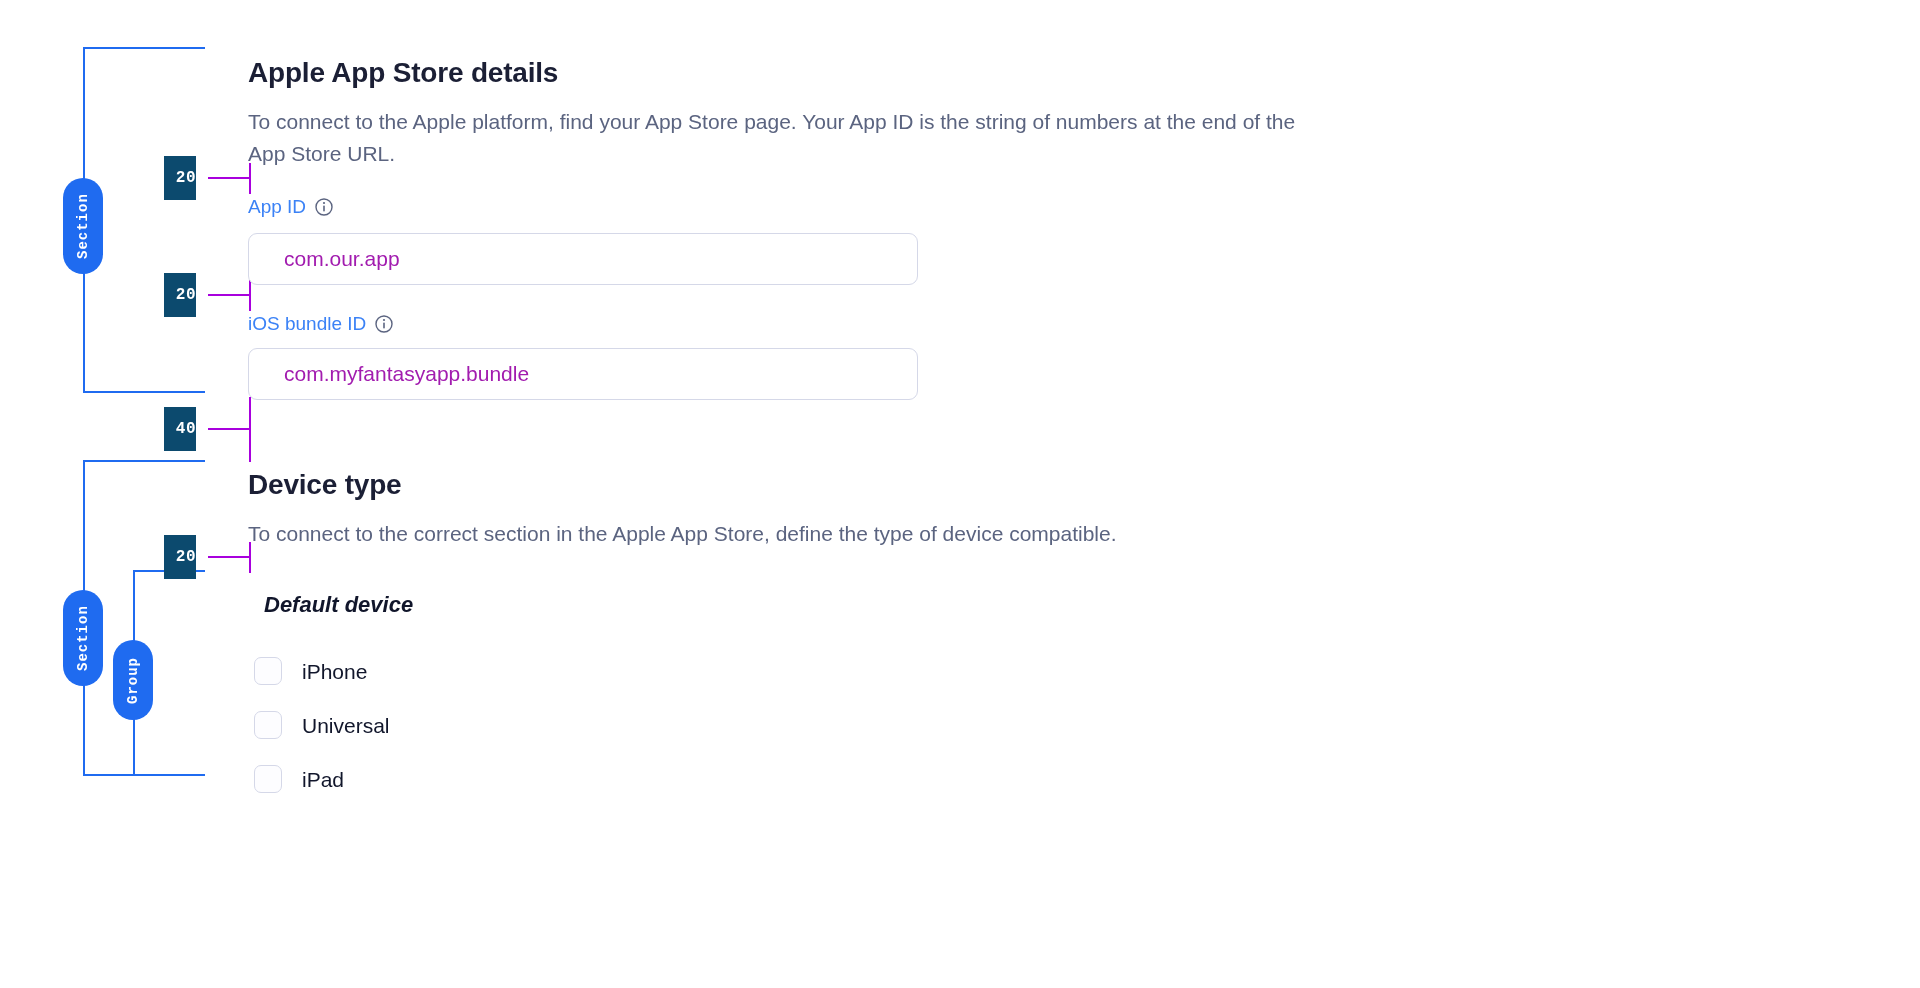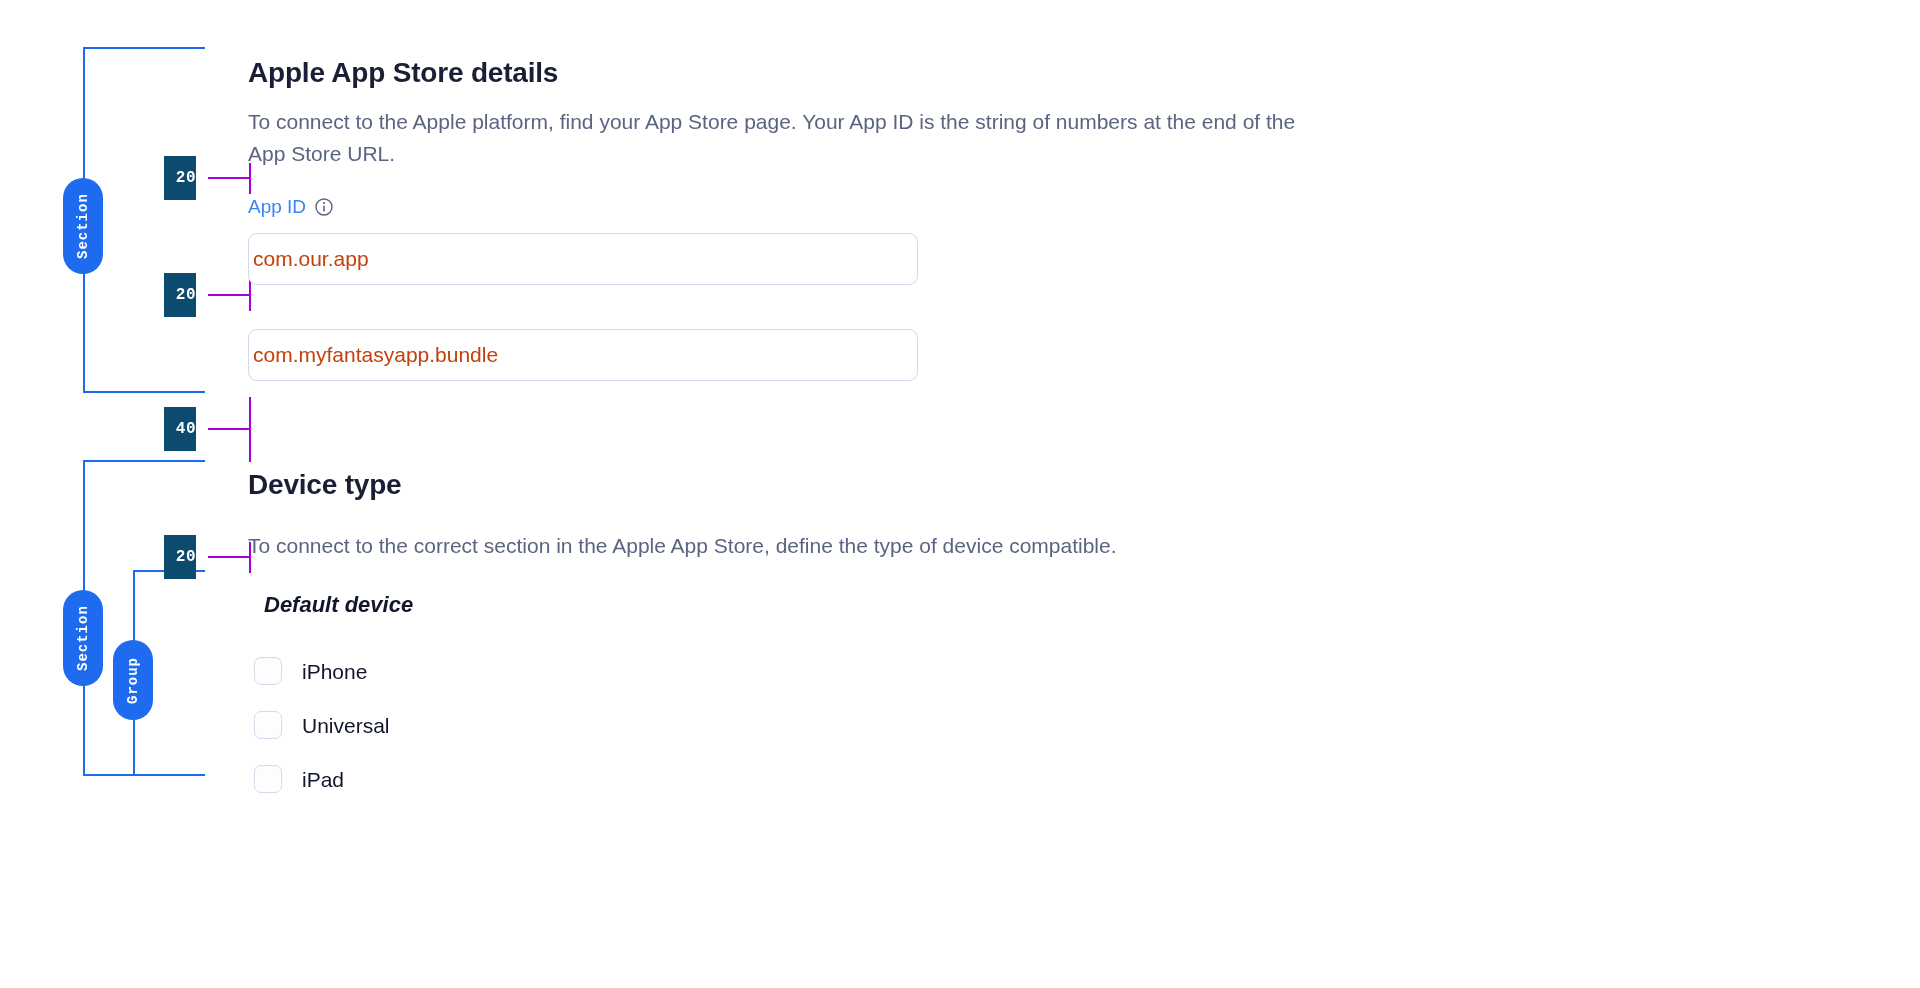--- a/index.html
+++ b/index.html
@@ -64,22 +64,22 @@
 
   .text-input {
     box-sizing: border-box;
     width: 670px;
     height: 52px;
     border: 1.6px solid #d5d8e8;
     border-radius: 9px;
     background: #ffffff;
     font-family: "Liberation Sans", sans-serif;
     font-size: 21px;
-    color: #c2410c;
-    padding: 0 4px;
+    color: #a21caf;
+    padding: 0 35px;
     outline: none;
   }
 
   .group-title {
     font-size: 22px;
     font-weight: bold;
     color: #11162b;
     margin: 16px;
     line-height: 1.2;
     font-style: italic;
@@ -220,27 +220,37 @@
             <circle cx="9" cy="9" r="8" fill="none" stroke="#5b6480" stroke-width="1.4"></circle>
             <circle cx="9" cy="5" r="1.1" fill="#5b6480"></circle>
             <rect x="8.2" y="7.4" width="1.6" height="6" rx="0.7" fill="#5b6480"></rect>
           </svg>
         </span>
       </div>
       <input class="text-input" style="margin-top: 17px;" value="com.our.app">
     </div>
 
     <div style="position:absolute; left:0; top:314px; width:700px;">
+      <div class="field-label">
+        <span>iOS bundle ID</span>
+        <span class="info-icon">
+          <svg viewBox="0 0 18 18" width="18" height="18" aria-hidden="true">
+            <circle cx="9" cy="9" r="8" fill="none" stroke="#5b6480" stroke-width="1.4"></circle>
+            <circle cx="9" cy="5" r="1.1" fill="#5b6480"></circle>
+            <rect x="8.2" y="7.4" width="1.6" height="6" rx="0.7" fill="#5b6480"></rect>
+          </svg>
+        </span>
+      </div>
       <input class="text-input" style="margin-top: 15px;" value="com.myfantasyapp.bundle">
     </div>
 
     <div style="position:absolute; left:0; top:468px; width:1100px;">
       <h2 class="sec-title">Device type</h2>
 
-      <p class="sec-desc" style="margin-top:28px;">To connect to the correct section in the Apple App Store, define the type of device compatible.</p>
+      <p class="sec-desc" style="margin-top:16px;">To connect to the correct section in the Apple App Store, define the type of device compatible.</p>
     </div>
 
     <div style="position:absolute; left:0; top:576px; width:700px;">
       <h3 class="group-title">Default device</h3>
 
       <div style="margin-top:38px; display:flex; flex-direction:column; gap:24px; padding-left:6px;">
 
         <label class="check-row">
           <span class="checkbox"></span>
           <span class="check-label">iPhone</span>

